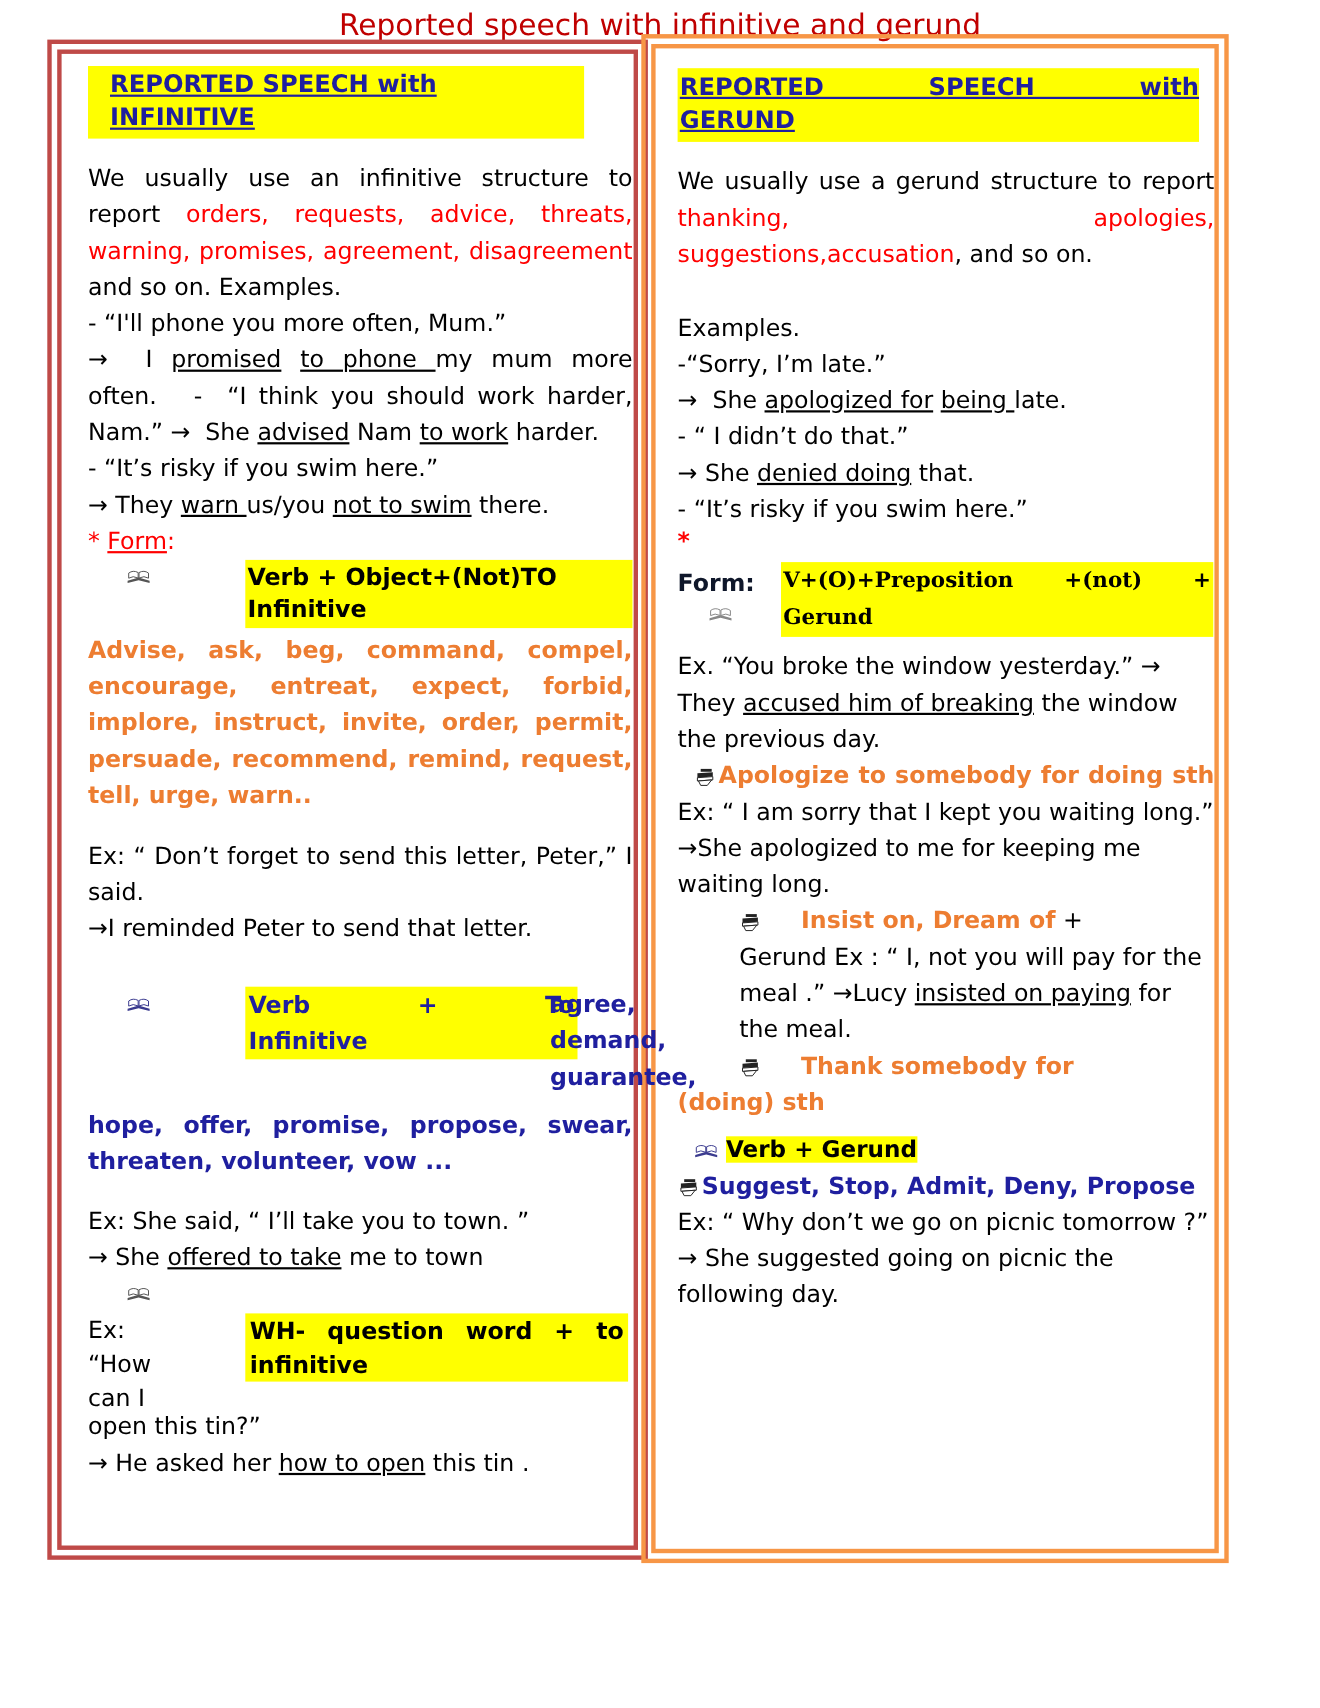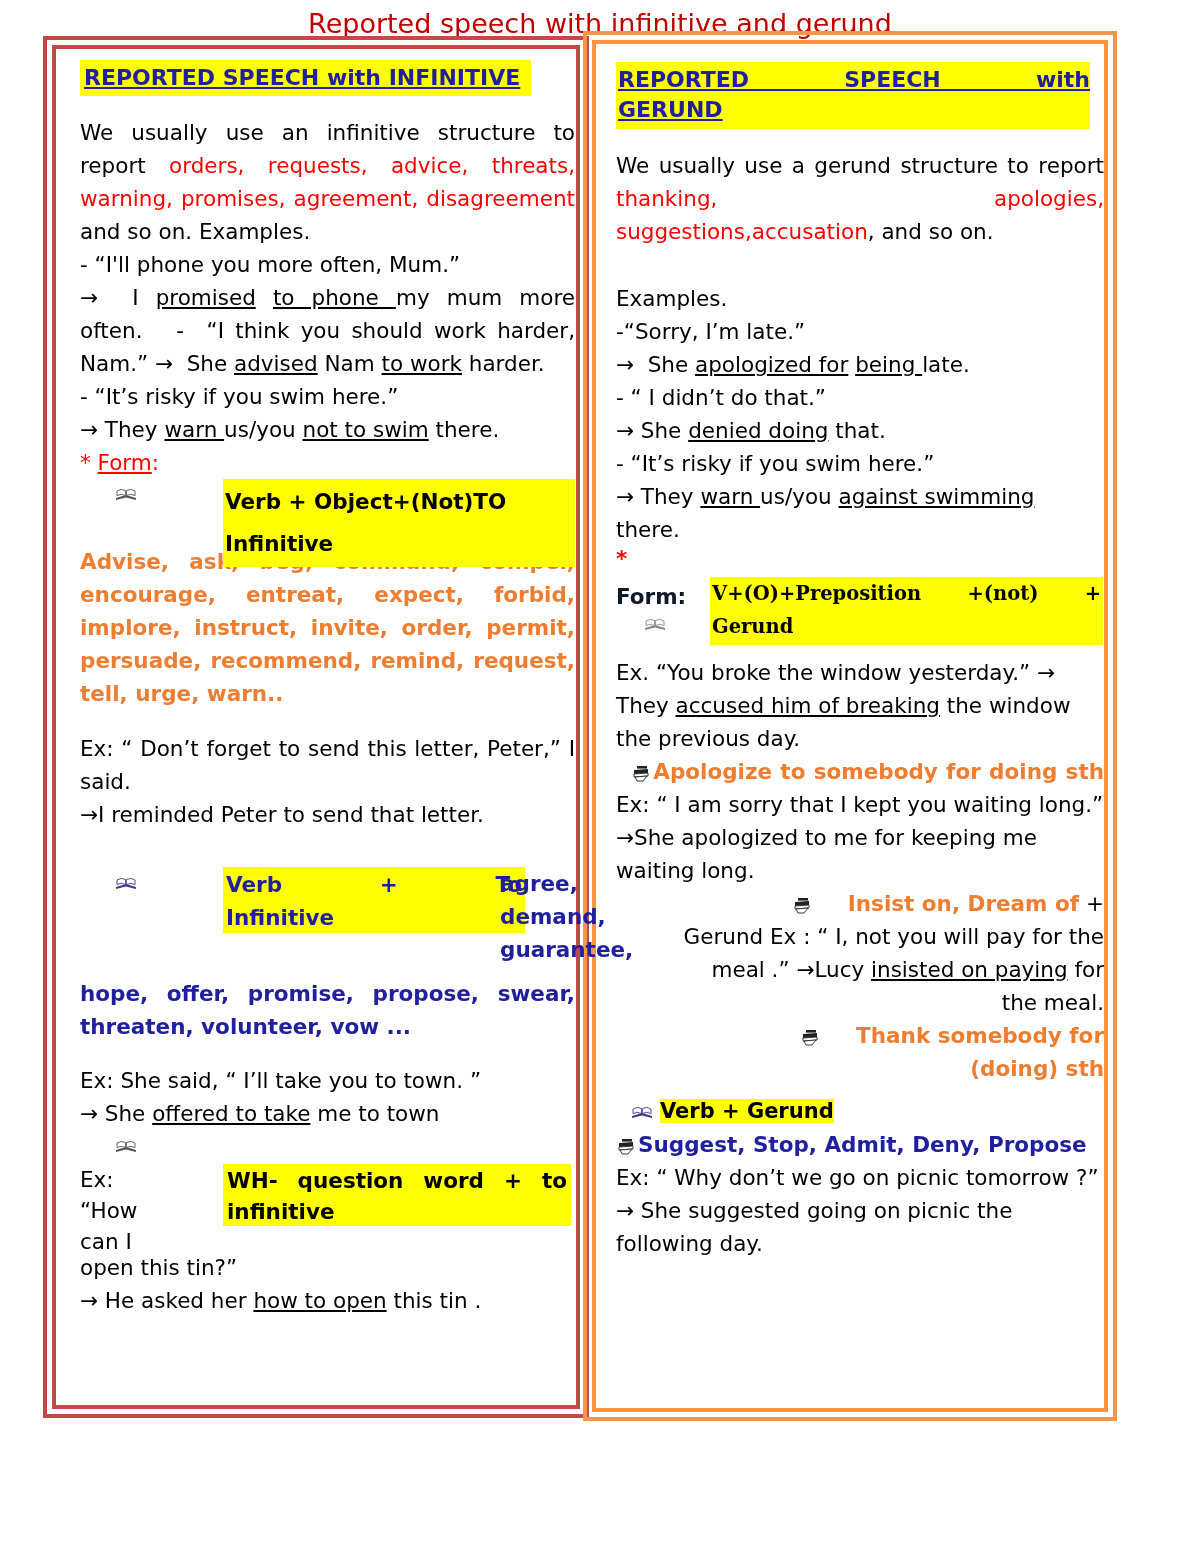--- a/index.html
+++ b/index.html
@@ -104,21 +104,21 @@
   
   .head-box {
     background: #ffff00;
     color: #1f1f9f;
     font-weight: bold;
     font-size: 22px;
     line-height: 30px;
     text-decoration: underline;
     display: block;
   }
-  #left-heading { width: 451px; padding: 3px 0 3px 4px; box-sizing: border-box; }
+  #left-heading { width: 451px; padding: 3px 0 3px 20px; box-sizing: border-box; }
   #right-heading {
     width: 474px; padding: 3px 0 4px 2px; box-sizing: border-box;
     text-align: justify; text-align-last: justify;
   }
   #right-heading .hl-line { display: block; }
   #right-heading .hl-line.last { text-align: left; text-align-last: left; }
 
   
   .sp { height: 20px; }
   .sp-sm { height: 10px; }
@@ -143,21 +143,21 @@
     margin-top: 32px;
   }
 
   
   .abs { position: absolute; }
 
   
   #lb-form-objbox {
     left: 143px; top: 0px; width: 352px;
     background: #ffff00;
-    font-weight: bold; font-size: 21.5px; line-height: 42px;
+    font-weight: bold; font-size: 21.5px; line-height: 29px;
     padding: 2px 0 2px 2px; box-sizing: border-box;
   }
 
   
   #lb2-wrap { position: relative; height: 120px; }
   #lb2-box {
     left: 143px; top: 2px; width: 302px; height: 66px;
     background: #ffff00;
     font-weight: bold; font-size: 21.5px; line-height: 33px;
     padding: 1px 3px 1px 3px; box-sizing: border-box;
@@ -201,21 +201,21 @@
     background: #ffff00;
     font-family: "DejaVu Serif", serif;
     font-weight: bold; font-size: 19.5px; line-height: 33px;
     padding: 0 2px; box-sizing: border-box;
     text-align: justify; text-align-last: justify;
   }
   #rb-form-box .ln2 { text-align: left; text-align-last: left; }
 
   
   .indent-block { padding-left: 56px; }
-  .indent-block .line { line-height: 33px; text-align: right; }
+  .indent-block .line { line-height: 33px; }
 
   
   #rb-vg { font-weight: bold; font-size: 21px; line-height: 33px; }
 </style>
 </head>
 <body>
 
 <div id="page-title">Reported speech with infinitive and gerund</div>
 
 <div class="frame" id="frame-left">
@@ -319,21 +319,20 @@
     <span class="red">suggestions,accusation</span><span>, and so on.</span></p>
 
   <div class="sp-lg"></div>
 
   <p class="line">Examples.</p>
   <p class="line">  -“Sorry, I’m late.”</p>
   <p class="line">→&nbsp; She <span class="u">apologized for</span> <span class="u">being </span>late.</p>
   <p class="line">- “ I didn’t do that.”</p>
   <p class="line">→ She <span class="u">denied doing</span> that.</p>
   <p class="line">- “It’s risky if you swim here.”</p>
-  <p class="line">→ They <span class="u">warn </span>us/you <span class="u">against swimming</span> there.</p>
 
   <p class="line b red" style="line-height:26px">*</p>
 
   <div id="rb-form-wrap">
     <span class="abs" id="rb-form-label">Form:</span>
     <span class="abs icon-book" id="rb-form-icon">
       <svg width="22" height="16" viewBox="0 0 22 16">
           <path d="M1 12 L11 9 L21 12 L21 14 L11 11.5 L1 14 Z" fill="#888"></path>
           <path d="M2 5 Q6 2 10.6 4.5 L10.6 9.5 Q6 7 2 9.6 Z" fill="#fff" stroke="#888" stroke-width="0.9"></path>
           <path d="M20 5 Q16 2 11.4 4.5 L11.4 9.5 Q16 7 20 9.6 Z" fill="#fff" stroke="#888" stroke-width="0.9"></path>

